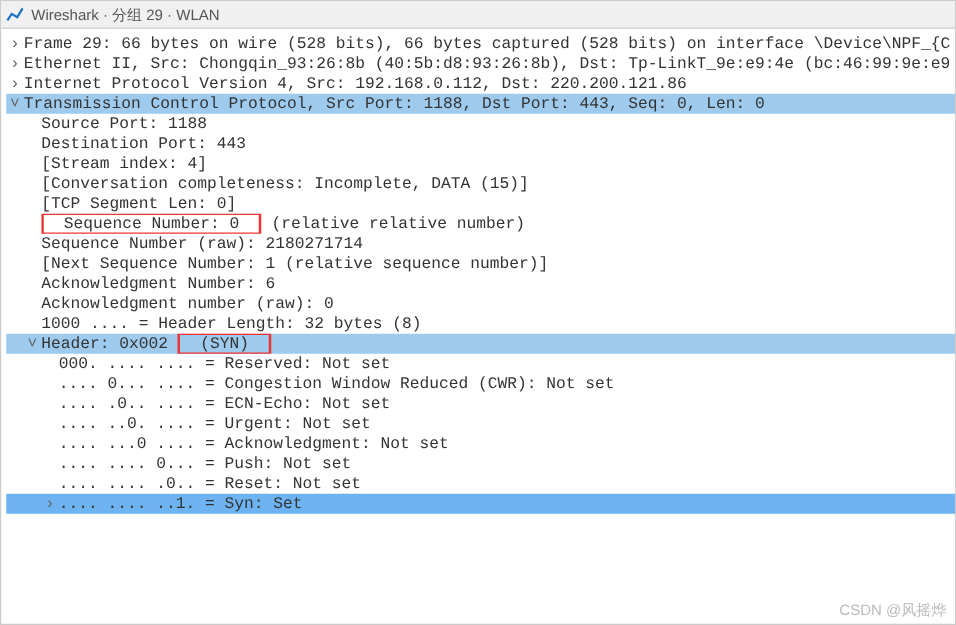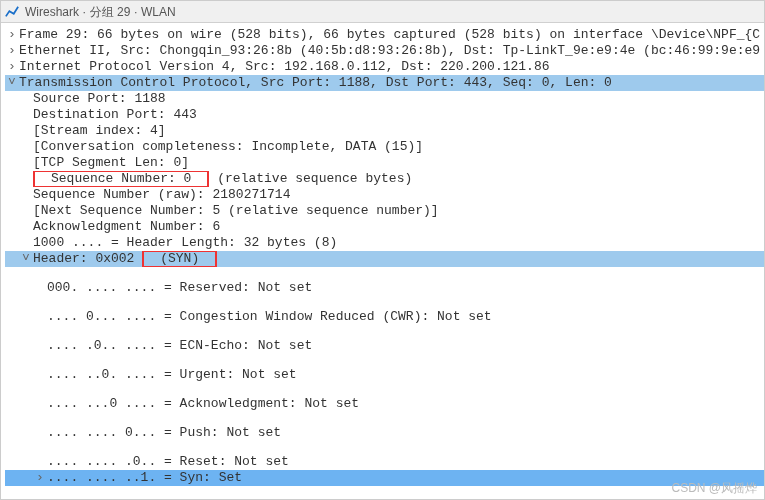--- a/index.html
+++ b/index.html
@@ -51,21 +51,21 @@
     cursor: default;
   }
   .row .line-text {
     flex: 1 1 auto;
     overflow: hidden;
     text-overflow: clip;
   }
   .i0 { padding-left: 0px; }
   .i1 { padding-left: 14px; }
   .i2 { padding-left: 28px; }
-  .i3 { padding-left: 42px; margin-top: 13px; }
+  .i3 { padding-left: 42px; }
   .hl-blue { background: #9ecaed; }
   .hl-blue-deep { background: #6db3f2; }
   .redbox {
     display: inline-block;
     border: 2px solid #e33;
     padding: 0 16px;
     margin: -2px 0;
     line-height: 14px;
   }
   .watermark {
@@ -123,32 +123,35 @@
   </div>
   <div class="row i2">
     <span class="line-text">[Conversation completeness: Incomplete, DATA (15)]</span>
   </div>
   <div class="row i2">
     <span class="line-text">[TCP Segment Len: 0]</span>
   </div>
 
   <div class="row i2">
     <span class="line-text">
-      <span class="redbox">Sequence Number: 0</span><span>   (relative sequence bytes)</span>
+      <span class="redbox">Sequence Number: 0</span><span>   (relative relative number)</span>
     </span>
   </div>
 
   <div class="row i2">
     <span class="line-text">Sequence Number (raw): 2180271714</span>
   </div>
   <div class="row i2">
-    <span class="line-text">[Next Sequence Number: 5    (relative sequence number)]</span>
+    <span class="line-text">[Next Sequence Number: 1    (relative sequence number)]</span>
   </div>
   <div class="row i2">
     <span class="line-text">Acknowledgment Number: 6</span>
+  </div>
+  <div class="row i2">
+    <span class="line-text">Acknowledgment number (raw): 0</span>
   </div>
   <div class="row i2">
     <span class="line-text">1000 .... = Header Length: 32 bytes (8)</span>
   </div>
 
   <div class="row i1 hl-blue">
     <span class="tw">˅</span>
     <span class="line-text">
       <span>Header: 0x002 </span><span class="redbox">(SYN)</span>
     </span>

